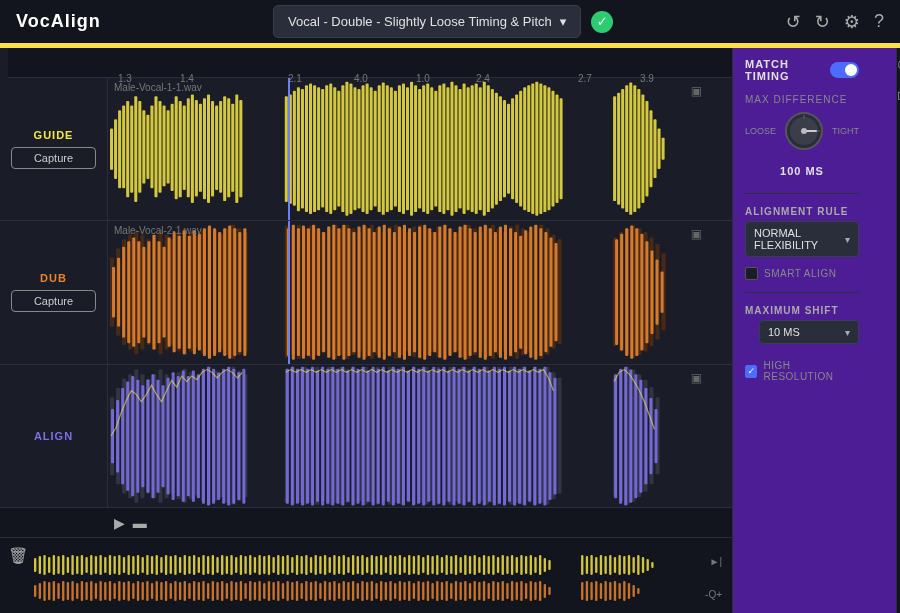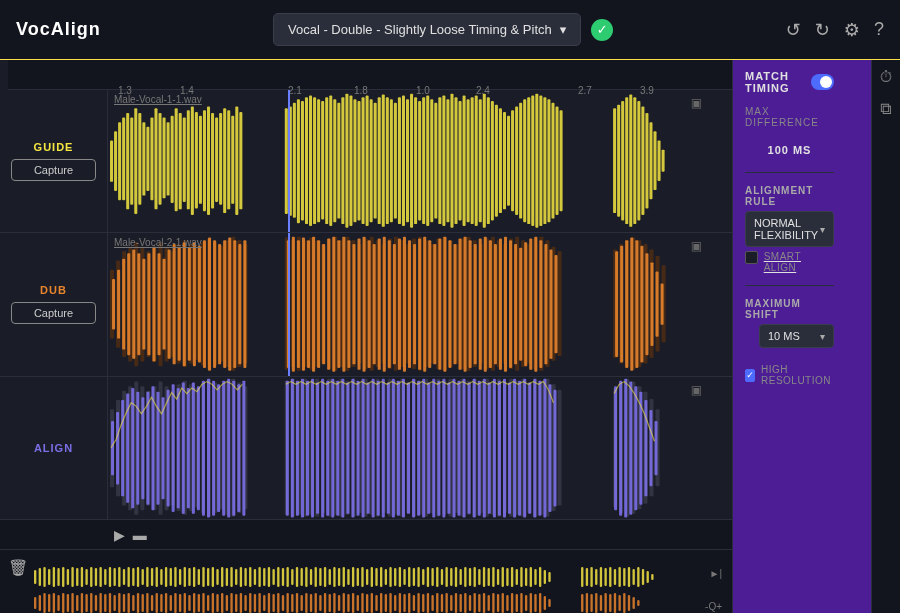--- a/index.html
+++ b/index.html
@@ -13,22 +13,22 @@
       overflow: hidden;
     }
 
     
     .topbar {
       display: flex;
       align-items: center;
       justify-content: space-between;
       background: #13151e;
       padding: 0 16px;
-      height: 60px;
-      border-bottom: 1px solid #fde047;
+      height: 48px;
+      border-bottom: 5px solid #fde047;
     }
     .topbar-logo {
       font-size: 18px;
       font-weight: bold;
       color: #fff;
       letter-spacing: 1px;
     }
     .topbar-center {
       display: flex;
       align-items: center;
@@ -128,21 +128,20 @@
       position: relative;
     }
 
     .track-filename {
       position: absolute;
       top: 4px;
       left: 114px;
       font-size: 10px;
       color: #777;
       z-index: 2;
-      text-decoration: underline;
     }
 
     .track-header {
       display: flex;
       flex-direction: column;
       align-items: center;
       justify-content: center;
       width: 108px;
       min-width: 108px;
       background: #1a1d27;
@@ -398,24 +397,23 @@
       cursor: pointer;
       margin-top: 4px;
     }
     .select-arrow {
       color: #aaa;
       font-size: 10px;
     }
 
     .checkbox-row {
       display: flex;
-      align-items: flex-start;
+      align-items: center;
       gap: 6px;
-      margin-top: 4px;
-      text-decoration: underline;
+      margin-top: 10px;
     }
     .checkbox-box {
       width: 13px;
       height: 13px;
       border: 1px solid #555;
       border-radius: 2px;
       background: #1a1d27;
       cursor: pointer;
     }
     .checkbox-label {
@@ -488,21 +486,21 @@
 
 <div class="main-layout">
 
   <div class="waveform-panel">
 
     <div class="timeline-ruler">
       <div class="ruler-marks">
         <span class="ruler-mark" style="left:0px">1.3</span>
         <span class="ruler-mark" style="left:62px">1.4</span>
         <span class="ruler-mark" style="left:170px">2.1</span>
-        <span class="ruler-mark" style="left:236px">1.8</span>
+        <span class="ruler-mark" style="left:236px">4.0</span>
         <span class="ruler-mark" style="left:298px">1.0</span>
         <span class="ruler-mark" style="left:358px">2.4</span>
         <span class="ruler-mark" style="left:460px">2.7</span>
         <span class="ruler-mark" style="left:522px">3.9</span>
       </div>
     </div>
 
     <div class="tracks-area">
 
       <div class="track-row">
@@ -1307,20 +1305,37 @@
         <span class="match-timing-label">MATCH TIMING</span>
         <div class="toggle-switch">
           <div class="toggle-knob"></div>
         </div>
       </div>
 
       <div>
         <div class="max-diff-label">MAX DIFFERENCE</div>
 
         <div class="knob-container">
+          <div class="knob-row">
+            <span class="knob-label-loose">LOOSE</span>
+
+            <div class="knob-dial">
+              <svg width="44" height="44" viewBox="0 0 44 44">
+                <circle cx="22" cy="22" r="18" fill="#2a2d3a" stroke="#555" stroke-width="2"></circle>
+                <circle cx="22" cy="22" r="14" fill="#3a3d4a"></circle>
+
+                <line x1="22" y1="6" x2="22" y2="10" stroke="#555" stroke-width="1.5"></line>
+                <line x1="38" y1="22" x2="34" y2="22" stroke="#555" stroke-width="1.5"></line>
+
+                <line x1="22" y1="22" x2="34" y2="22" stroke="#ccc" stroke-width="2" stroke-linecap="round"></line>
+                <circle cx="22" cy="22" r="3" fill="#bbb"></circle>
+              </svg>
+            </div>
+            <span class="knob-label-tight">TIGHT</span>
+          </div>
           <div class="knob-ms">100 MS</div>
         </div>
       </div>
 
       <div class="panel-divider"></div>
 
       <div>
         <div class="panel-section-title">ALIGNMENT RULE</div>
         <div class="select-dropdown">
           <span>NORMAL FLEXIBILITY</span>

